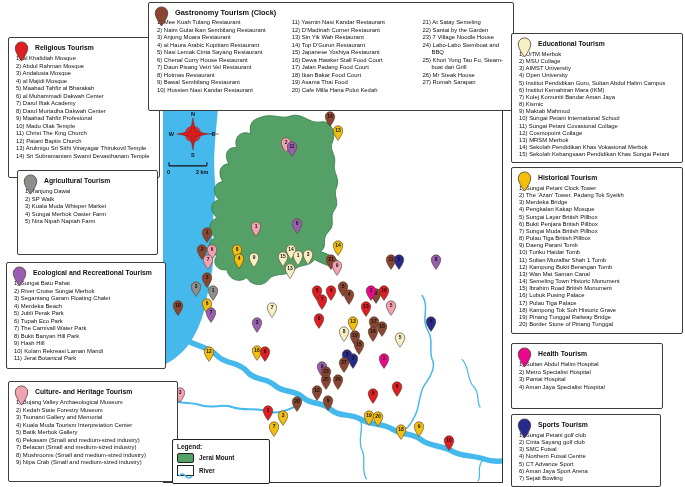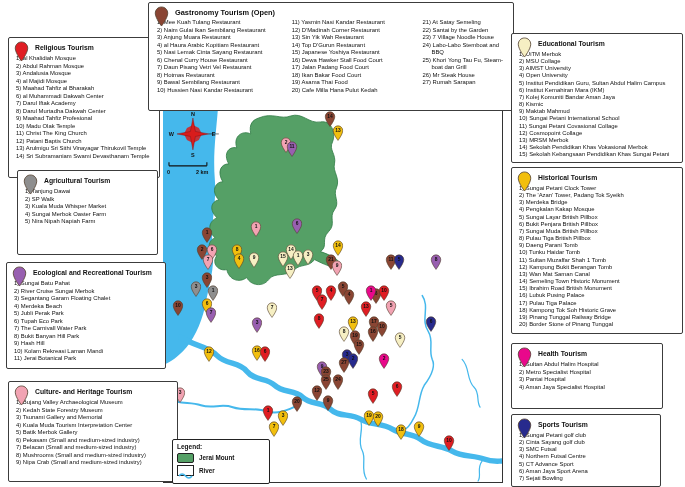--- a/index.html
+++ b/index.html
@@ -567,21 +567,21 @@
         <div class="li">14) Sri Subramaniam Swami Devasthanam Temple</div>
       </div>
   </div>
 
   <div class="box" id="box-gastronomy">
     <span class="cat-pin">
         <svg viewBox="0 0 20 28" style="width:100%;height:100%;display:block" xmlns="http://www.w3.org/2000/svg">
           <path d="M10 1.3C5.3 1.3 1.7 5 1.7 9.7 1.7 16 10 26.7 10 26.7 10 26.7 18.3 16 18.3 9.7 18.3 5 14.7 1.3 10 1.3Z" fill="#8a4533" stroke="#53402f" stroke-width="1.1"></path>
         </svg>
       </span>
-    <div class="hdr" style="font-size:7.4px">Gastronomy Tourism (Open)</div>
+    <div class="hdr" style="font-size:7.4px">Gastronomy Tourism (Clock)</div>
     <div class="cols">
       <div class="list col1">
           <div class="li">1) Mee Kuah Tulang Restaurant</div>
           <div class="li">2) Naim Gulai Ikan Sembilang Restaurant</div>
           <div class="li">3) Anjung Muara Restaurant</div>
           <div class="li">4) al Haura Arabic Kopitiam Restaurant</div>
           <div class="li">5) Nasi Lemak Cinta Sayang Restaurant</div>
           <div class="li">6) Chenal Curry House Restaurant</div>
           <div class="li">7) Daun Pisang Vetri Vel Restaurant</div>
           <div class="li">8) Hotmas Restaurant</div>

